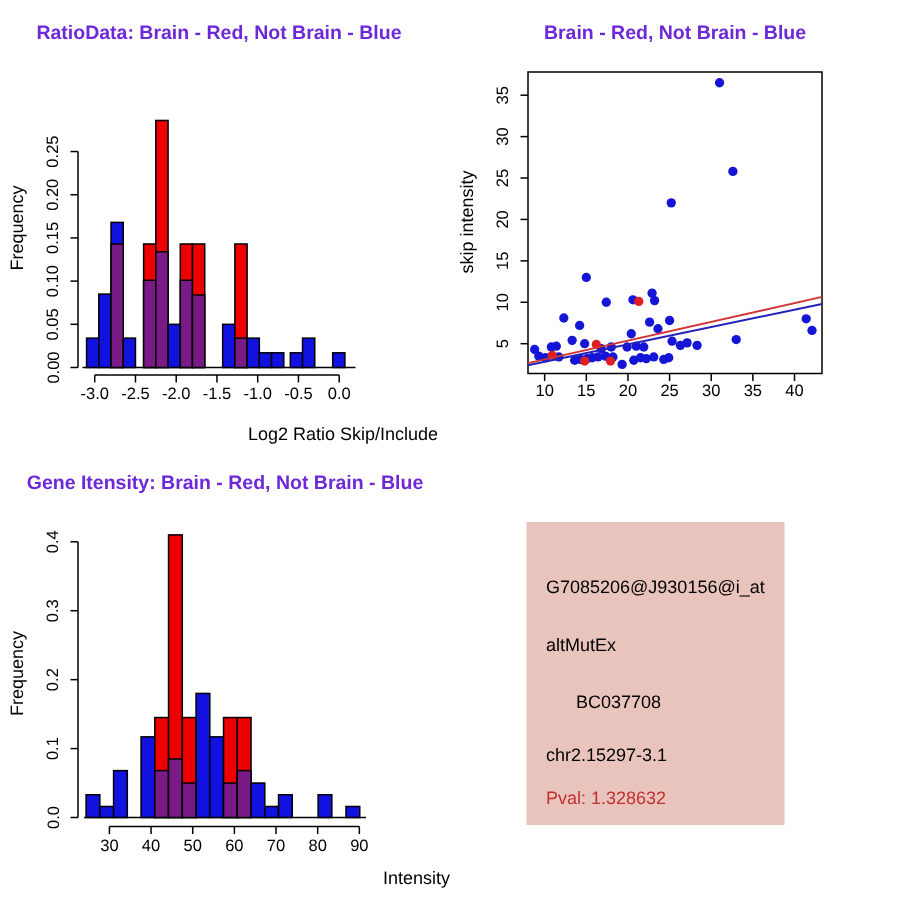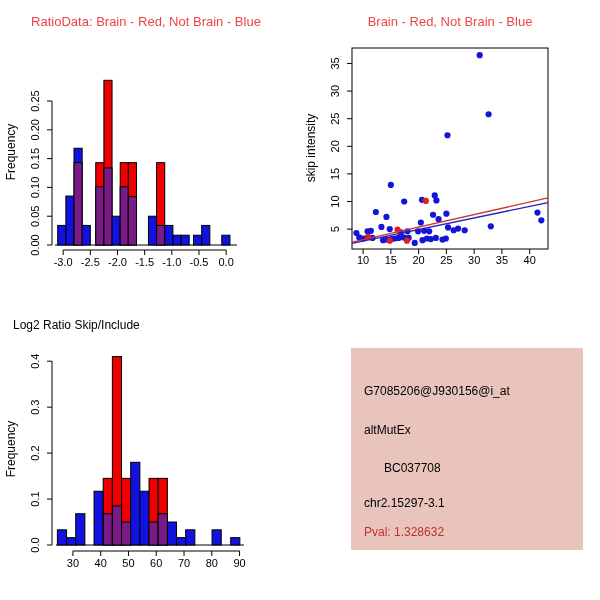--- a/index.html
+++ b/index.html
@@ -6,32 +6,32 @@
   #root{position:relative;width:600px;height:600px;background:#ffffff;
         font-family:"Liberation Sans",sans-serif;overflow:hidden;}
   .panel{position:absolute;width:300px;height:300px;}
   #panel-ratio{left:0;top:0;}
   #panel-scatter{left:300px;top:0;}
   #panel-gene{left:0;top:300px;}
   #panel-info{left:300px;top:300px;}
   .panel svg{position:absolute;left:0;top:0;}
   svg text{font-family:"Liberation Sans",sans-serif;font-size:11px;fill:#000;}
   .chart-title{position:absolute;top:14px;left:0;width:100%;text-align:center;
-               font-size:13px;font-weight:normal;color:#ef4444;white-space:nowrap;}
+               font-size:13px;font-weight:bold;color:#6d28d9;white-space:nowrap;}
   #panel-ratio .chart-title{width:292px;}
-  .xlab{position:absolute;left:13px;width:100%;text-align:left;font-size:12px;color:#000;margin-top:36px;}
+  .xlab{position:absolute;left:0;width:100%;text-align:right;font-size:12px;color:#000;}
   #panel-ratio .xlab{top:282px;width:292px;}
   #panel-scatter .xlab{top:281px;}
   #panel-gene .xlab{top:278px;}
   .ylab{position:absolute;white-space:nowrap;font-size:12px;color:#000;
         transform:translate(-50%,-50%) rotate(-90deg);}
   #panel-ratio .ylab{left:11px;top:152px;}
   #panel-scatter .ylab{left:11px;top:148px;}
   #panel-gene .ylab{left:11px;top:149px;}
-  .info-box{position:absolute;left:51px;top:48px;width:232px;height:202px;}
+  .info-box{position:absolute;left:51px;top:48px;width:172px;height:202px;}
   .info-line{position:absolute;left:13px;font-size:12px;color:#000;white-space:nowrap;}
   .info-line.l1{top:36px;}
   .info-line.l2{top:75px;}
   .info-line.l3{top:113px;margin-left:20px;}
   .info-line.l4{top:148px;}
   .info-line.l5{top:177px;}
 </style>
 </head>
 <body>
 
@@ -182,20 +182,21 @@
         <circle cx="97.52974504249292" cy="229.6730769230769" r="3.1" fill="#E02020"></circle>
         <circle cx="106.96883852691218" cy="240.71703296703296" r="3.1" fill="#E02020"></circle>
         <circle cx="125.84702549575071" cy="200.9587912087912" r="3.1" fill="#E02020"></circle>
         <line x1="52" y1="242.09752747252747" x2="248" y2="197.9217032967033" stroke="#D23333" stroke-width="1.3"></line>
         <line x1="52" y1="243.47802197802199" x2="248" y2="202.6153846153846" stroke="#2222BB" stroke-width="1.3"></line>
       </svg>
     <div class="ylab">skip intensity</div>
   </section>
 
   <section class="panel" id="panel-gene">
+    <div class="chart-title">Gene Itensity: Brain - Red, Not Brain - Blue</div>
     <svg id="svg-gene" width="300" height="300" viewBox="0 0 300 300">
         <line x1="56" y1="245" x2="244" y2="245" stroke="#000000"></line>
         <rect x="57.38847858197932" y="229.8357142857143" width="9.163958641063523" height="15.164285714285711" fill="#1111E0" stroke="#000000" stroke-width="1"></rect>
         <rect x="66.55243722304284" y="237.64761904761906" width="9.163958641063516" height="7.3523809523809405" fill="#1111E0" stroke="#000000" stroke-width="1"></rect>
         <rect x="75.71639586410636" y="213.75238095238095" width="9.163958641063502" height="31.247619047619054" fill="#1111E0" stroke="#000000" stroke-width="1"></rect>
         <rect x="94.04431314623339" y="191.23571428571427" width="9.163958641063516" height="53.764285714285734" fill="#1111E0" stroke="#000000" stroke-width="1"></rect>
         <rect x="103.20827178729691" y="178.36904761904762" width="9.163958641063502" height="66.63095238095238" fill="#EE0000" stroke="#000000" stroke-width="1"></rect>
         <rect x="103.20827178729691" y="213.75238095238095" width="9.163958641063502" height="31.247619047619054" fill="#7A1A86" stroke="#000000" stroke-width="1"></rect>
         <rect x="112.37223042836044" y="56.5952380952381" width="9.163958641063502" height="188.4047619047619" fill="#EE0000" stroke="#000000" stroke-width="1"></rect>
         <rect x="112.37223042836044" y="205.9404761904762" width="9.163958641063502" height="39.059523809523796" fill="#7A1A86" stroke="#000000" stroke-width="1"></rect>
@@ -232,21 +233,21 @@
         <text x="39" y="245" text-anchor="middle" transform="rotate(-90 39 245)">0.0</text>
         <line x1="52" y1="199.04761904761904" x2="47" y2="199.04761904761904" stroke="#000000"></line>
         <text x="39" y="199.04761904761904" text-anchor="middle" transform="rotate(-90 39 199.04761904761904)">0.1</text>
         <line x1="52" y1="153.09523809523807" x2="47" y2="153.09523809523807" stroke="#000000"></line>
         <text x="39" y="153.09523809523807" text-anchor="middle" transform="rotate(-90 39 153.09523809523807)">0.2</text>
         <line x1="52" y1="107.14285714285714" x2="47" y2="107.14285714285714" stroke="#000000"></line>
         <text x="39" y="107.14285714285714" text-anchor="middle" transform="rotate(-90 39 107.14285714285714)">0.3</text>
         <line x1="52" y1="61.190476190476176" x2="47" y2="61.190476190476176" stroke="#000000"></line>
         <text x="39" y="61.190476190476176" text-anchor="middle" transform="rotate(-90 39 61.190476190476176)">0.4</text>
       </svg>
-    <div class="xlab">RatioData</div>
+    <div class="xlab">Intensity</div>
     <div class="ylab">Frequency</div>
   </section>
 
   <section class="panel" id="panel-info">
     <div class="info-box" style="background: rgb(233, 196, 188);">
       <div class="info-line l1">G7085206@J930156@i_at</div>
       <div class="info-line l2">altMutEx</div>
       <div class="info-line l3">BC037708</div>
       <div class="info-line l4">chr2.15297-3.1</div>
       <div class="info-line l5" style="color: rgb(192, 48, 48);">Pval: 1.328632</div>

